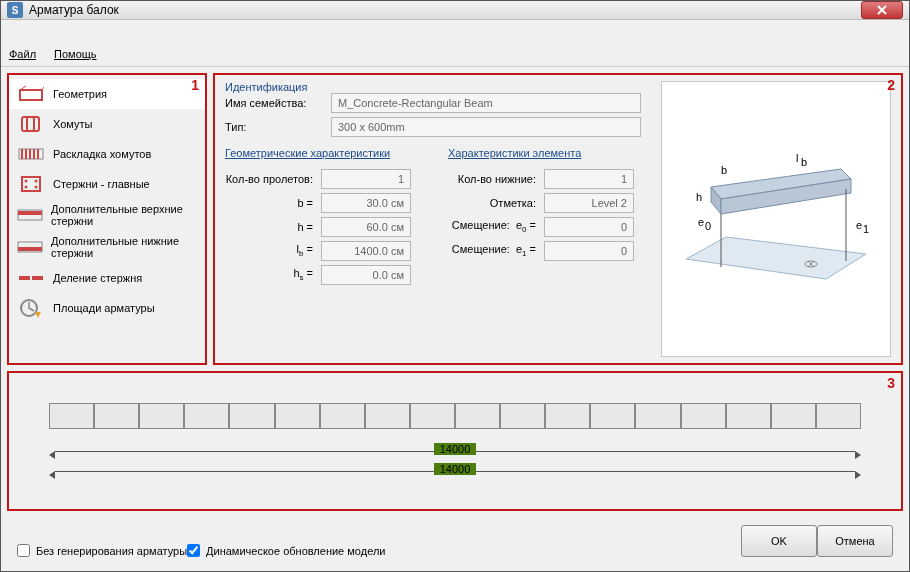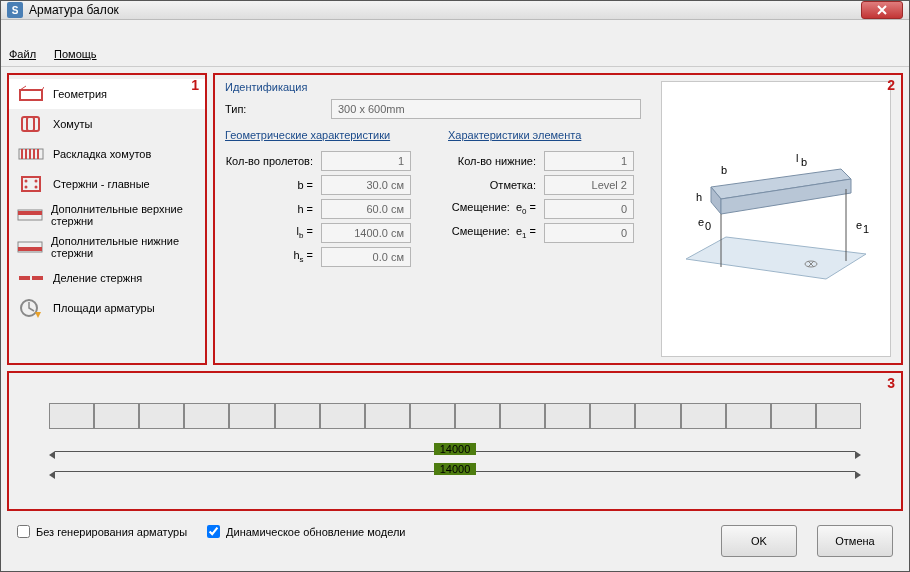--- a/index.html
+++ b/index.html
@@ -16,21 +16,21 @@
   .sidebar { width: 200px; border: 2px solid #c21616; padding: 4px 0; position: relative; background: #f0f0f0; }
   .zone-num { position: absolute; top: 2px; right: 6px; color: #c21616; font-size: 14px; font-weight: bold; }
   .side-item { display: flex; align-items: center; gap: 8px; padding: 4px 8px; cursor: default; }
   .side-item.selected { background: #fff; }
   .side-icon { width: 28px; height: 22px; display: inline-flex; align-items: center; justify-content: center; }
   .side-item span.label { color: #000; }
   .main-panel { flex: 1; border: 2px solid #c21616; padding: 6px 10px; position: relative; background: #f0f0f0; display: flex; gap: 10px; }
   .main-left { flex: 1; display: flex; flex-direction: column; }
   .main-right { width: 230px; border: 1px solid #c8c8c8; background: #fff; display: flex; align-items: center; justify-content: center; }
   .group { margin-bottom: 6px; }
-  .group-title { color: #1a4a8a; margin-bottom: 6px; }
+  .group-title { color: #1a4a8a; }
   .field-row { display: flex; align-items: center; margin-bottom: 4px; gap: 6px; }
   .field-row .lbl { width: 100px; color: #000; }
   .field-row input[type=text] { background: #f5f5f5; border: 1px solid #b6b6b6; height: 20px; padding: 0 6px; color: #666; }
   .field-row input.long { width: 310px; }
   .columns { display: flex; gap: 20px; }
   .col { flex: 1; }
   .col .group-title { margin-bottom: 10px; text-decoration: underline; }
   .param-row { display: flex; align-items: center; margin-bottom: 4px; }
   .param-row .plbl { width: 96px; text-align: right; padding-right: 8px; color: #000; white-space: nowrap; }
   .param-row .plbl sub { font-size: 8px; }
@@ -39,21 +39,21 @@
   .chk-row input[type=checkbox] { width: 13px; height: 13px; }
   .bottom-panel { border: 2px solid #c21616; position: relative; padding: 30px 40px 20px 40px; height: 140px; background: #f0f0f0; }
   .beam-row { display: flex; width: 100%; }
   .beam-cell { flex: 1; height: 26px; border: 1px solid #888; background: #e8e8e8; }
   .dim { text-align: center; position: relative; margin-top: 14px; height: 16px; }
   .dim::before, .dim::after { content:""; position:absolute; top:50%; width: 0; height: 0; border-top: 4px solid transparent; border-bottom: 4px solid transparent; }
   .dim::before { left:0; border-right: 6px solid #555; }
   .dim::after { right:0; border-left: 6px solid #555; }
   .dim .line { position:absolute; left:6px; right:6px; top:50%; border-top:1px solid #555; }
   .dim .val { position: relative; background: #4d7c0f; padding: 0 6px; z-index: 2; text-align: right; }
-  .footer { display: flex; align-items: flex-start; padding: 8px 10px; gap: 20px; }
+  .footer { display: flex; align-items: flex-end; padding: 8px 10px; }
   .footer .spacer { flex: 1; }
   .btn { width: 76px; height: 32px; border: 1px solid #8a8a8a; border-radius: 3px; background: linear-gradient(#f8f8f8,#ddd); display: flex; align-items: center; justify-content: center; cursor: default; }
   .chk-inline { display: flex; align-items: center; gap: 6px; }
   .diagram-svg { width: 210px; height: 180px; }
 </style>
 </head>
 <body>
 
 <div class="window">
   <div class="titlebar">
@@ -168,20 +168,24 @@
           <span class="label">Площади арматуры</span>
         </div>
       </div>
 
       <div class="main-panel">
         <div class="zone-num">2</div>
 
         <div class="main-left">
           <div class="group">
             <div class="group-title">Идентификация</div>
+            <div class="field-row">
+              <span class="lbl">Имя семейства:</span>
+              <input type="text" class="long" readonly="" value="M_Concrete-Rectangular Beam" style="">
+            </div>
             <div class="field-row">
               <span class="lbl">Тип:</span>
               <input type="text" class="long" readonly="" value="300 x 600mm" style="">
             </div>
           </div>
 
           <div class="columns">
             <div class="col">
               <div class="group-title">Геометрические характеристики</div>
               <div class="param-row">

